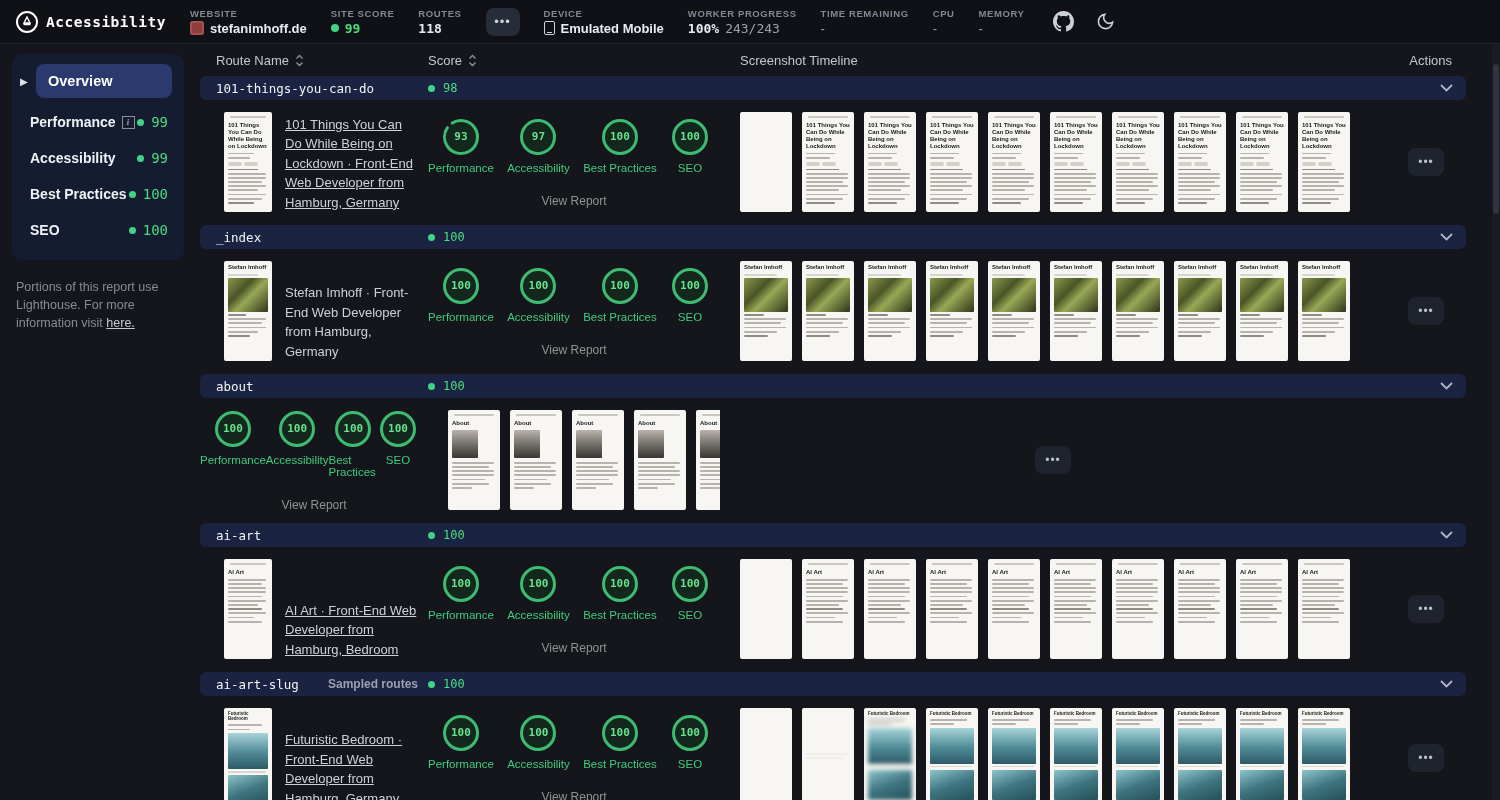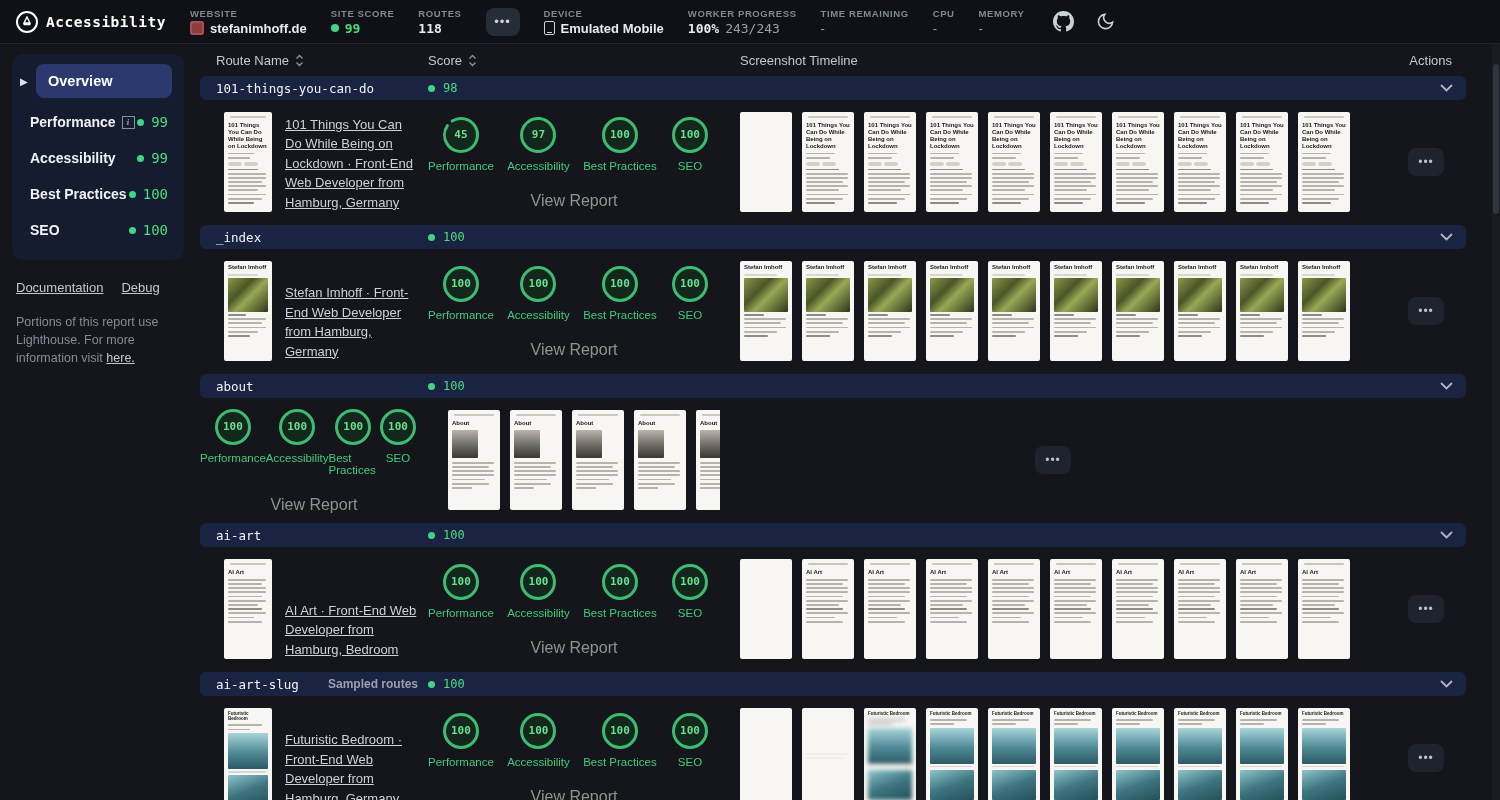--- a/index.html
+++ b/index.html
@@ -102,21 +102,21 @@
   .route-link { font-size:13px; color:#ccd2da; line-height:1.5; max-width:132px; cursor:pointer; }
   .cell-scores { }
   .gauges { display:flex; align-items:flex-start; justify-content:space-between; padding-right:10px; }
   .gauge { display:flex; flex-direction:column; align-items:center; gap:5px; }
   .gauge-label { color:#3fcb7c; font-size:11.5px; }
   .gauge-num {
     position:absolute; inset:0; display:flex; align-items:center; justify-content:center;
     font-family:"DejaVu Sans Mono", monospace; font-size:11px; font-weight:bold; color:#67e18f;
   }
   .gauge-wrap { position:relative; width:40px; height:40px; }
-  .view-report { text-align:center; margin-top:20px; font-size:16px; color:#8d958f; }
+  .view-report { text-align:center; margin-top:20px; font-size:12px; color:#8d958f; }
   .view-report span { cursor:pointer; }
   .cell-timeline { display:flex; gap:10px; padding-left:20px; overflow:hidden; }
   .cell-actions { display:flex; justify-content:center; }
   .row-dots {
     width:36px; height:28px; border-radius:8px; background:#1e232e; border:none; color:#b9bfc9;
     cursor:pointer; font-size:12px; letter-spacing:1px; line-height:0;
   }
 
   
   .shot { width:52px; height:100px; background:#f7f6f2; border-radius:2px; flex:0 0 52px; overflow:hidden; padding:3px 4px; position:relative; }
@@ -243,24 +243,20 @@
   <div class="nav-item">
     <span class="nav-item-label">Best Practices</span>
     <span class="nav-item-value"><span class="dot"></span>100</span>
   </div>
   <div class="nav-item">
     <span class="nav-item-label">SEO</span>
     <span class="nav-item-value"><span class="dot"></span>100</span>
   </div>
         </div>
     </div>
-    <div class="side-links">
-      <a>Documentation</a>
-      <a>Debug</a>
-    </div>
     <div class="fineprint">
       <span>Portions of this report use Lighthouse. For more information visit </span><a>here.</a>
     </div>
   </aside>
 
   <main>
     <div class="thead">
       <div class="th">
         <span>Route Name</span>
         <svg class="sort-icon" width="9" height="13" viewBox="0 0 9 13" fill="none" stroke="currentColor" stroke-width="1.4">
@@ -319,21 +315,21 @@
               </div>
         <a class="route-link" style="text-decoration:underline">101 Things You Can Do While Being on Lockdown · Front-End Web Developer from Hamburg, Germany</a>
       </div>
       <div class="cell-scores">
         <div class="gauges">
                 <div class="gauge">
     <div class="gauge-wrap">
       <svg width="40" height="40" viewBox="0 0 40 40">
         <circle cx="20" cy="20" r="16.5" fill="#14271c" stroke="#3dbb71" stroke-width="3" stroke-dasharray="96.4 7.3" stroke-linecap="round" transform="rotate(237.6 20 20)"></circle>
       </svg>
-      <span class="gauge-num">45</span>
+      <span class="gauge-num">93</span>
     </div>
     <span class="gauge-label">Performance</span>
   </div>
                 <div class="gauge">
     <div class="gauge-wrap">
       <svg width="40" height="40" viewBox="0 0 40 40">
         <circle cx="20" cy="20" r="16.5" fill="#14271c" stroke="#3dbb71" stroke-width="3" stroke-dasharray="100.6 3.1" stroke-linecap="round" transform="rotate(230.4 20 20)"></circle>
       </svg>
       <span class="gauge-num">97</span>
     </div>
@@ -558,21 +554,21 @@
                 <div class="s-title">Stefan Imhoff</div>
                 <div class="s-line pale w75"></div>
     <div class="s-img img-olive"></div>
                 <div class="s-line dark w45"></div>
     <div class="s-line w95"></div>
                 <div class="s-line w85"></div>
                 <div class="s-line w95"></div>
                 <div class="s-line w75"></div>
                 <div class="s-line dark w55"></div>
               </div>
-        <a class="route-link" style="text-decoration:underline">Stefan Imhoff · Front-End Web Developer from Hamburg, Germany</a>
+        <a class="route-link" style="">Stefan Imhoff · Front-End Web Developer from Hamburg, Germany</a>
       </div>
       <div class="cell-scores">
         <div class="gauges">
                 <div class="gauge">
     <div class="gauge-wrap">
       <svg width="40" height="40" viewBox="0 0 40 40">
         <circle cx="20" cy="20" r="16.5" fill="#14271c" stroke="#3dbb71" stroke-width="3" stroke-dasharray="103.7 0.0" stroke-linecap="round" transform="rotate(225.0 20 20)"></circle>
       </svg>
       <span class="gauge-num">100</span>
     </div>

